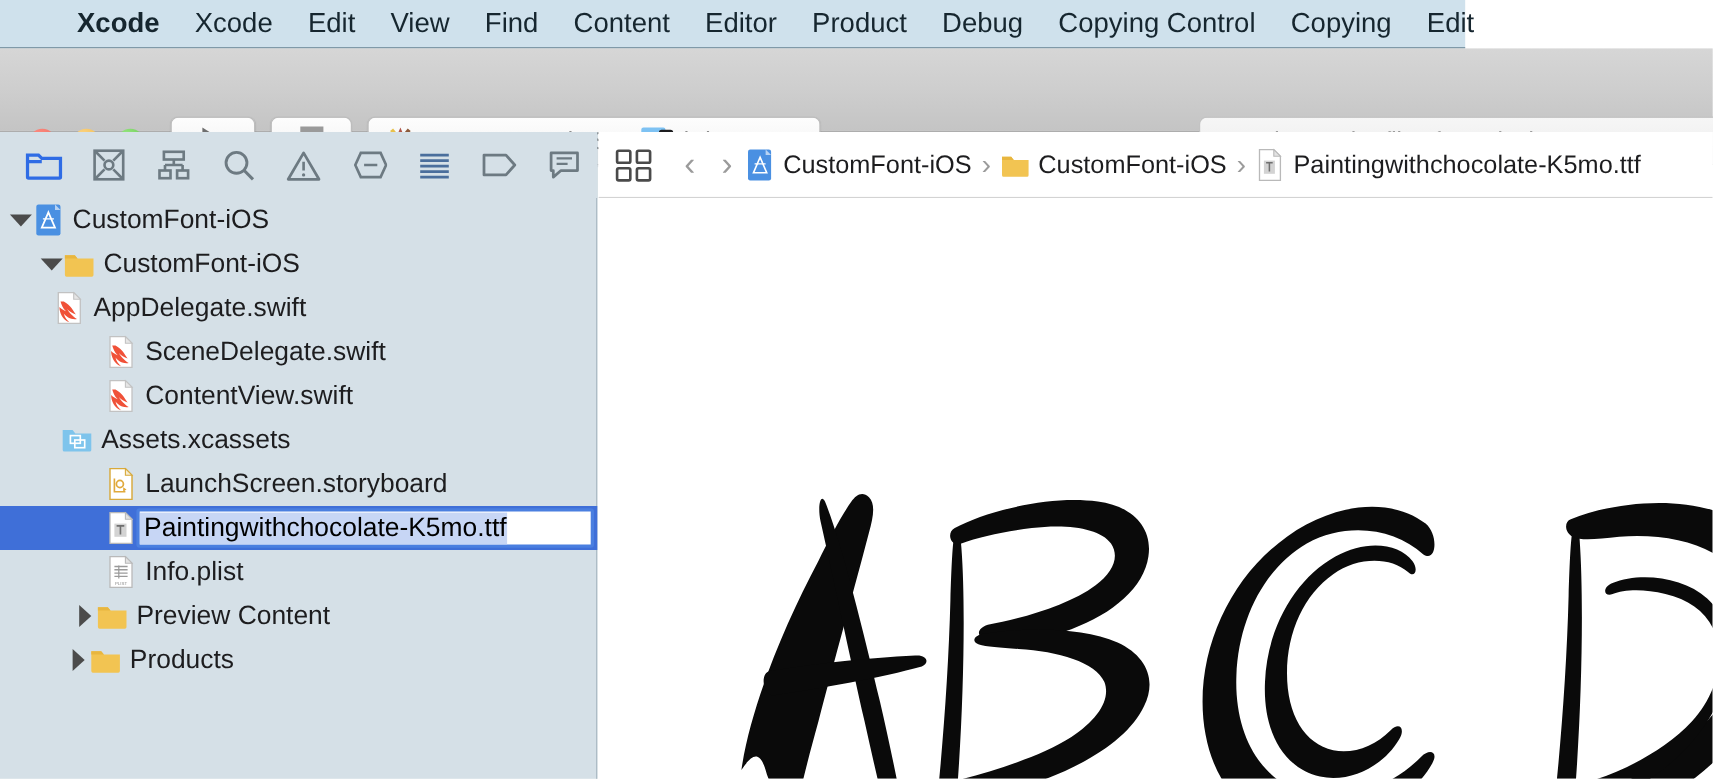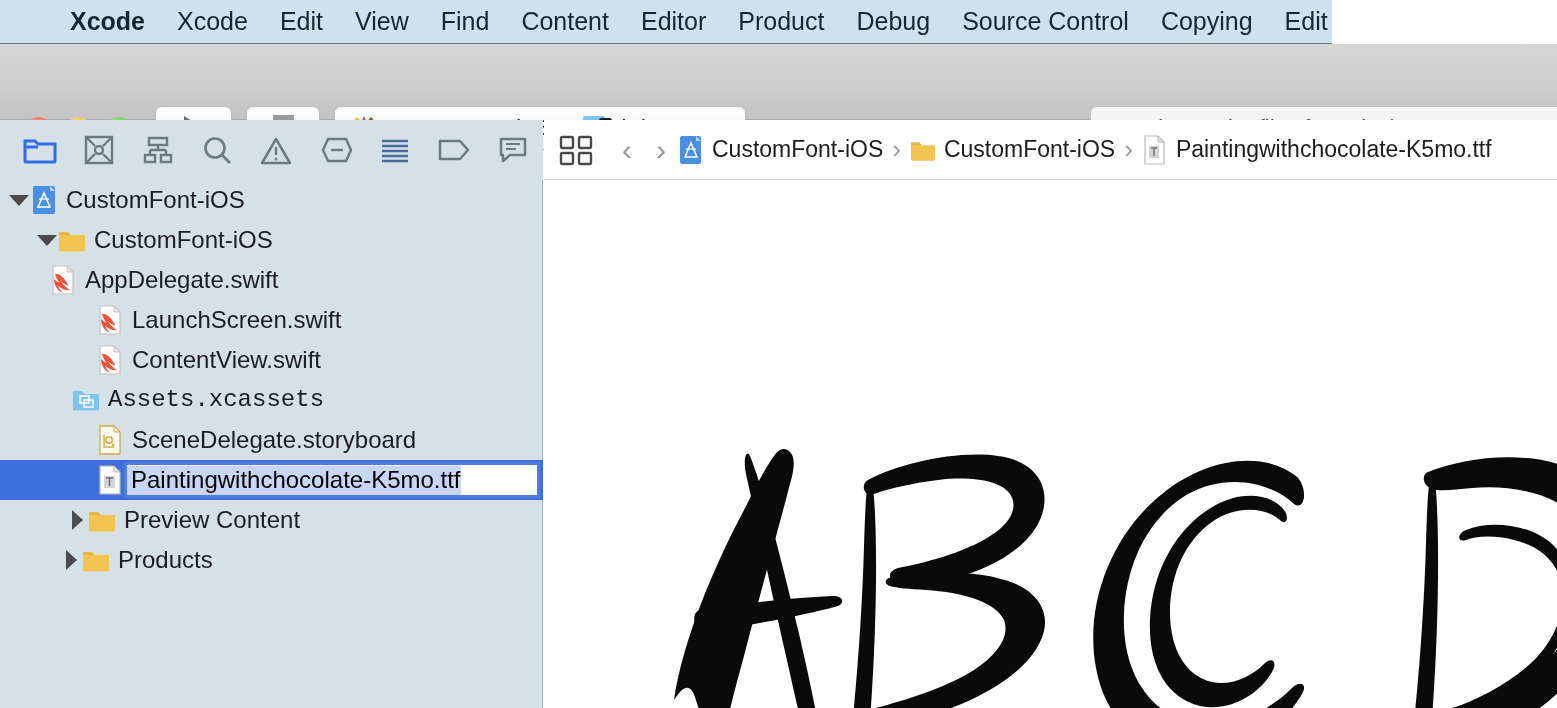--- a/index.html
+++ b/index.html
@@ -197,21 +197,21 @@
   </svg>
   <div class="menu-item bold">Xcode</div>
   <div class="menu-item">Xcode</div>
   <div class="menu-item">Edit</div>
   <div class="menu-item">View</div>
   <div class="menu-item">Find</div>
   <div class="menu-item">Content</div>
   <div class="menu-item">Editor</div>
   <div class="menu-item">Product</div>
   <div class="menu-item">Debug</div>
-  <div class="menu-item">Source Control</div>
+  <div class="menu-item">Copying Control</div>
   <div class="menu-item">Copying</div>
   <div class="menu-item">Edit</div>
 </div>
 
 <div id="toolbar">
   <div class="traffic" id="tl-close"></div>
   <div class="traffic" id="tl-min"></div>
   <div class="traffic" id="tl-max"></div>
 
   <div class="tb-btn" id="run-button">
@@ -347,72 +347,84 @@
     </div>
 
     <div class="tree-row" style="padding-left:96px;">
       <div class="ficon">
         <svg viewBox="0 0 28 30">
             <path d="M4 1 h14 l6 6 v22 H4 Z" fill="#ffffff" stroke="#c2c2c2" stroke-width="1.2"></path>
             <path d="M18 1 l6 6 h-6 z" fill="#e6e6e6" stroke="#c2c2c2" stroke-width="1"></path>
             <path d="M9 9 c6 3 9 9 11 12 c-3-1-6-3-8-5 c3 5 7 8 9 9 c-5 1-10-2-12-5 c1 4 3 6 5 8 c-6-2-9-9-9-14 c2 2 4 3 6 4 c-3-3-4-6-5-9 z" fill="#f05138"></path>
           </svg>
       </div>
-      <div class="fname">LaunchScreen.swift</div>
+      <div class="fname">SceneDelegate.swift</div>
     </div>
 
     <div class="tree-row" style="padding-left:96px;">
       <div class="ficon">
         <svg viewBox="0 0 28 30">
             <path d="M4 1 h14 l6 6 v22 H4 Z" fill="#ffffff" stroke="#c2c2c2" stroke-width="1.2"></path>
             <path d="M18 1 l6 6 h-6 z" fill="#e6e6e6" stroke="#c2c2c2" stroke-width="1"></path>
             <path d="M9 9 c6 3 9 9 11 12 c-3-1-6-3-8-5 c3 5 7 8 9 9 c-5 1-10-2-12-5 c1 4 3 6 5 8 c-6-2-9-9-9-14 c2 2 4 3 6 4 c-3-3-4-6-5-9 z" fill="#f05138"></path>
           </svg>
       </div>
       <div class="fname">ContentView.swift</div>
     </div>
 
-    <div class="tree-row" style="padding-left:72px;font-family:Liberation Mono, monospace;">
+    <div class="tree-row" style="padding-left:56px;">
       <div class="ficon">
         <svg viewBox="0 0 28 30">
             <path d="M1 6 h9 l2.5 3 H27 v15 a1.5 1.5 0 0 1-1.5 1.5 H2.5 A1.5 1.5 0 0 1 1 24 Z" fill="#7ec4ec"></path>
             <rect x="8" y="11" width="9" height="7" fill="none" stroke="#ffffff" stroke-width="1.5"></rect>
             <rect x="12" y="15" width="9" height="7" fill="none" stroke="#ffffff" stroke-width="1.5"></rect>
           </svg>
       </div>
       <div class="fname">Assets.xcassets</div>
     </div>
 
     <div class="tree-row" style="padding-left:96px;">
       <div class="ficon">
         <svg viewBox="0 0 28 30">
             <path d="M4 1 h14 l6 6 v22 H4 Z" fill="#ffffff" stroke="#d8a93a" stroke-width="1.3"></path>
             <path d="M18 1 l6 6 h-6 z" fill="#f5ecd2" stroke="#d8a93a" stroke-width="1"></path>
             <circle cx="13" cy="15" r="3.2" fill="none" stroke="#e0a93b" stroke-width="1.6"></circle>
             <path d="M8 10 v12 h10" stroke="#e0a93b" stroke-width="1.5" fill="none"></path>
             <path d="M16 22 l3-2-3-2z" fill="#e0a93b"></path>
           </svg>
       </div>
-      <div class="fname">SceneDelegate.storyboard</div>
+      <div class="fname">LaunchScreen.storyboard</div>
     </div>
 
     <div class="tree-row selected" style="padding-left:96px;">
       <div class="ficon">
         <svg viewBox="0 0 28 30">
             <path d="M4 1 h14 l6 6 v22 H4 Z" fill="#ffffff" stroke="#b9b9b9" stroke-width="1.2"></path>
             <path d="M18 1 l6 6 h-6 z" fill="#e3e3e3" stroke="#b9b9b9" stroke-width="1"></path>
             <rect x="8" y="11" width="11" height="12" fill="#d3d3d3"></rect>
             <path d="M10 13 h7 M13.5 13 v8" stroke="#6f6f6f" stroke-width="1.5"></path>
           </svg>
       </div>
       <div id="rename-field">
         <span id="rename-text">Paintingwithchocolate-K5mo.ttf</span>
       </div>
     </div>
 
+    <div class="tree-row" style="padding-left:96px;">
+      <div class="ficon">
+        <svg viewBox="0 0 28 30">
+            <path d="M4 1 h14 l6 6 v22 H4 Z" fill="#ffffff" stroke="#b9b9b9" stroke-width="1.2"></path>
+            <path d="M18 1 l6 6 h-6 z" fill="#e3e3e3" stroke="#b9b9b9" stroke-width="1"></path>
+            <path d="M8 10 h12 M8 13 h12 M8 16 h12 M8 19 h12" stroke="#9a9a9a" stroke-width="1.3"></path>
+            <path d="M12 9 v12" stroke="#9a9a9a" stroke-width="1.1"></path>
+            <text x="14" y="27" font-size="4" fill="#8a8a8a" text-anchor="middle" font-family="Liberation Sans">PLIST</text>
+          </svg>
+      </div>
+      <div class="fname">Info.plist</div>
+    </div>
 
     <div class="tree-row" style="padding-left:66px;">
       <div class="tw">
           <div class="tri-right"></div>
         </div>
       <div class="ficon">
         <svg viewBox="0 0 28 30">
             <path d="M1 7 h9 l2.5 3 H27 v15 a1.5 1.5 0 0 1-1.5 1.5 H2.5 A1.5 1.5 0 0 1 1 25 Z" fill="#f2c452"></path>
             <path d="M1 7 h9 l2.5 3 H1 Z" fill="#e8b63f"></path>
           </svg>

